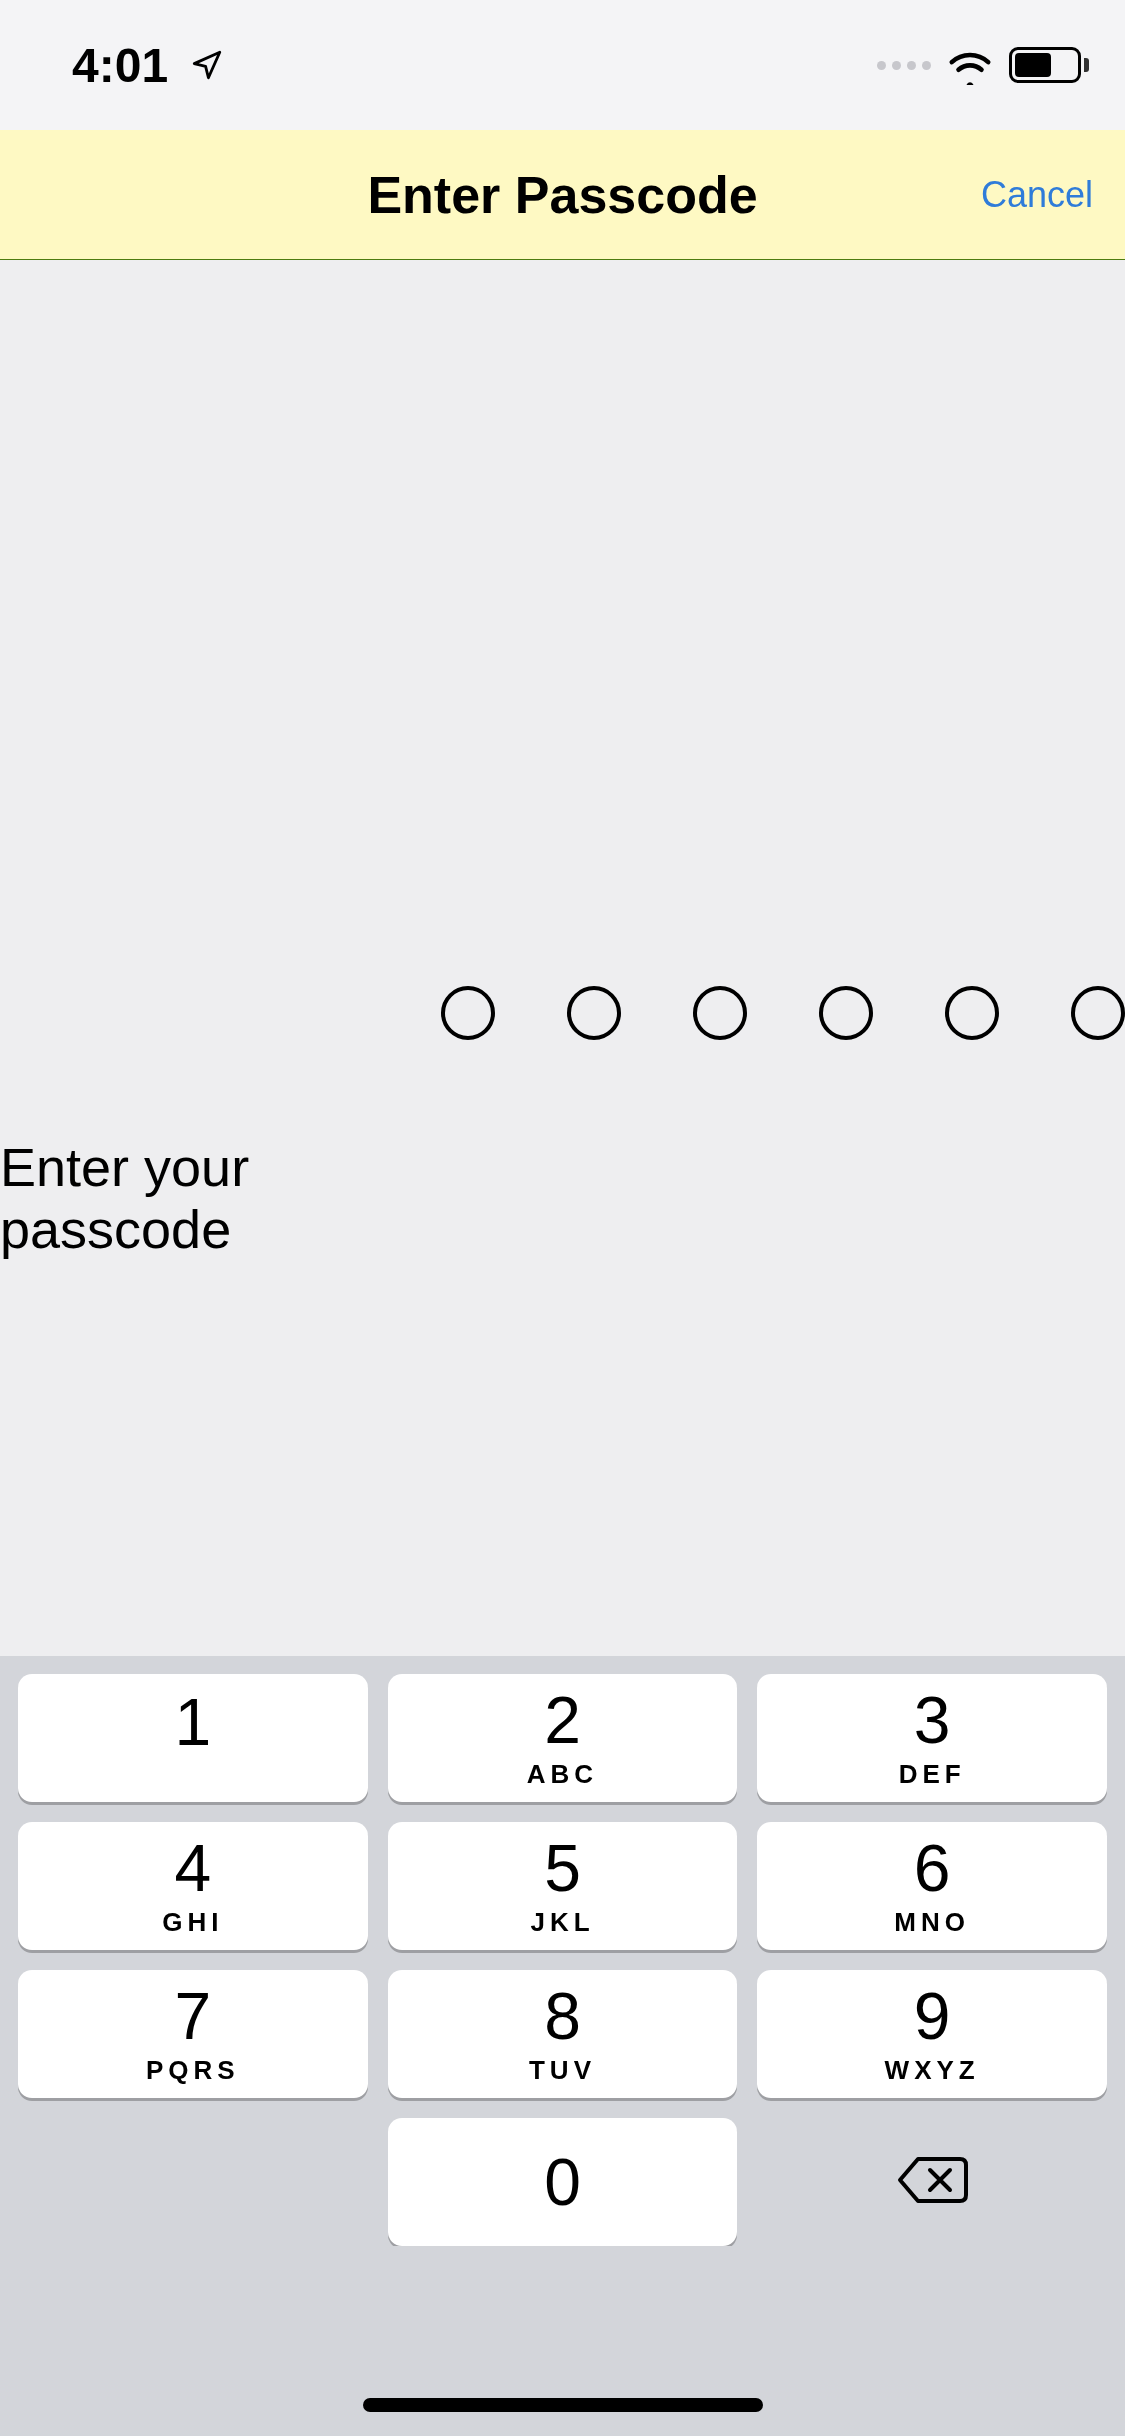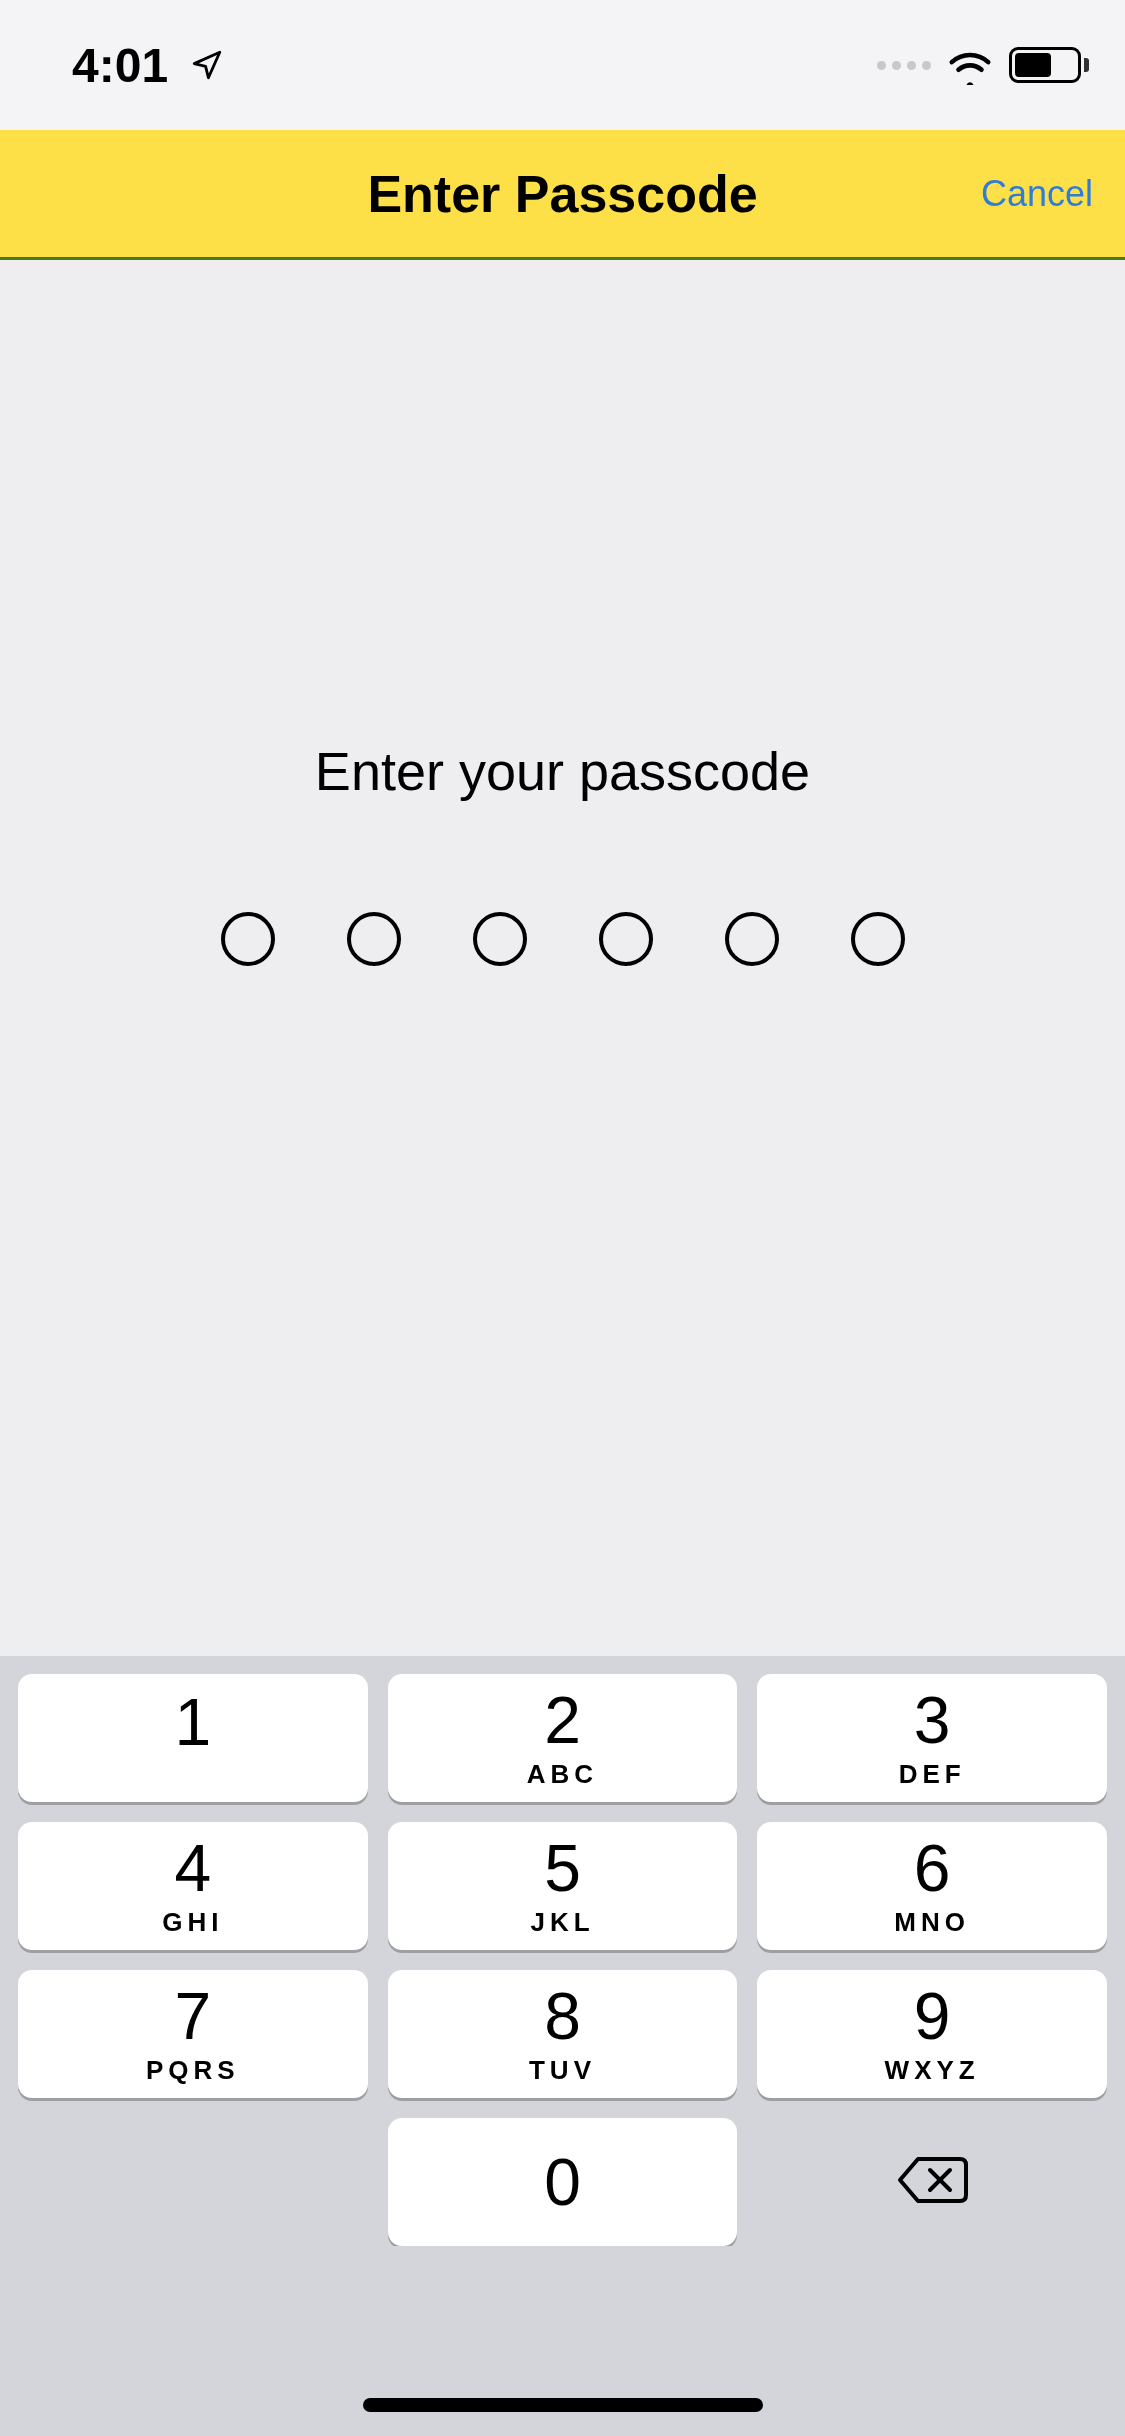--- a/index.html
+++ b/index.html
@@ -69,22 +69,22 @@
       width: 5px; height: 14px;
       background: #000;
       border-radius: 0 3px 3px 0;
       margin-left: 3px;
       opacity: .8;
     }
 
     
     .nav-bar {
       height: 130px;
-      background: #fde047;
-      border-bottom: 3px solid #4d7c0f;
+      background: #fef9c3;
+      border-bottom: 1px solid #4d7c0f;
       position: relative;
       display: flex;
       align-items: center;
       justify-content: center;
     }
     .nav-title {
       font-size: 52px;
       font-weight: 600;
     }
     .nav-cancel {
@@ -93,21 +93,21 @@
       font-size: 36px;
       font-weight: 400;
       color: #2f7cd9;
     }
 
     
     .content {
       flex: 1;
       background: #eeeef0;
       display: flex;
-      flex-direction: column;
+      flex-direction: row;
       align-items: center;
     }
     .prompt {
       margin-top: 480px;
       font-size: 54px;
       font-weight: 400;
       color: #000;
     }
     .dots {
       margin-top: 110px;

